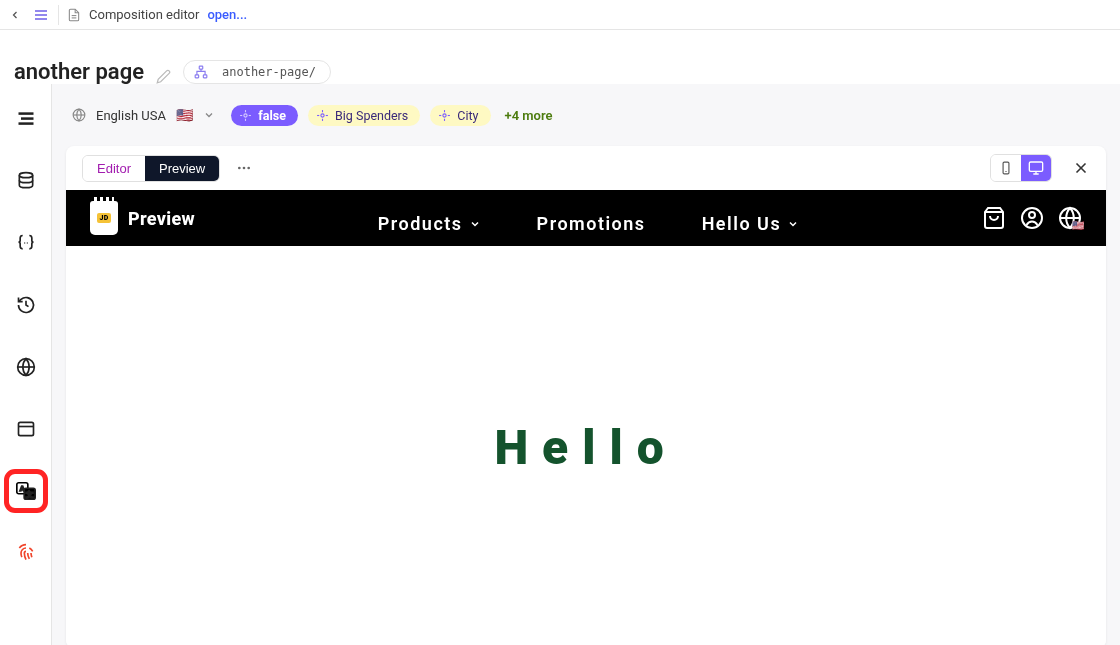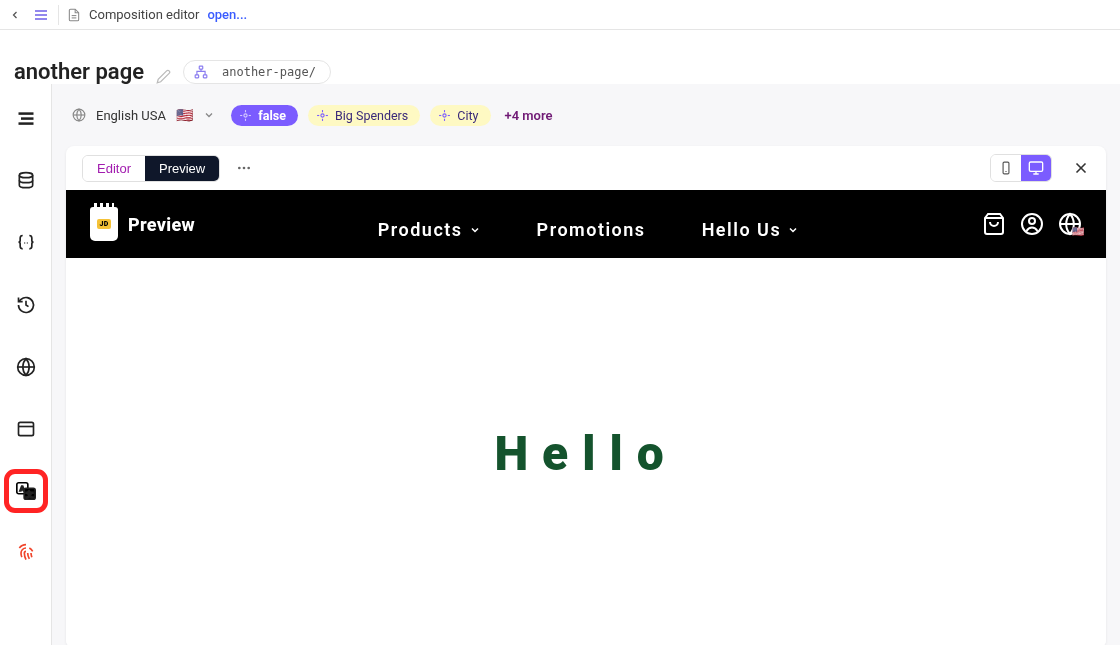--- a/index.html
+++ b/index.html
@@ -145,21 +145,21 @@
       color: #fff;
       font-weight: 700;
     }
     .chip.false-chip .chip-icon { color: #d6caff; }
     .chip.light-chip {
       background: #fef9c3;
       color: #3a2a7a;
     }
     .chip.light-chip .chip-icon { color: #7b5cff; }
     .more-link {
-      color: #701a75;
+      color: #4d7c0f;
       font-weight: 600;
       font-size: 13px;
       cursor: pointer;
       margin-left: 4px;
     }
 
     
     .preview-panel {
       margin: 0 14px;
       background: #fff;
@@ -229,21 +229,21 @@
     }
 
     
     .site-preview {
       flex: 1;
       display: flex;
       flex-direction: column;
     }
     .site-nav {
       background: #000;
-      height: 68px;
+      height: 56px;
       display: flex;
       align-items: center;
       padding: 0 24px;
       color: #fff;
     }
     .brand {
       display: flex;
       align-items: center;
       gap: 10px;
     }

